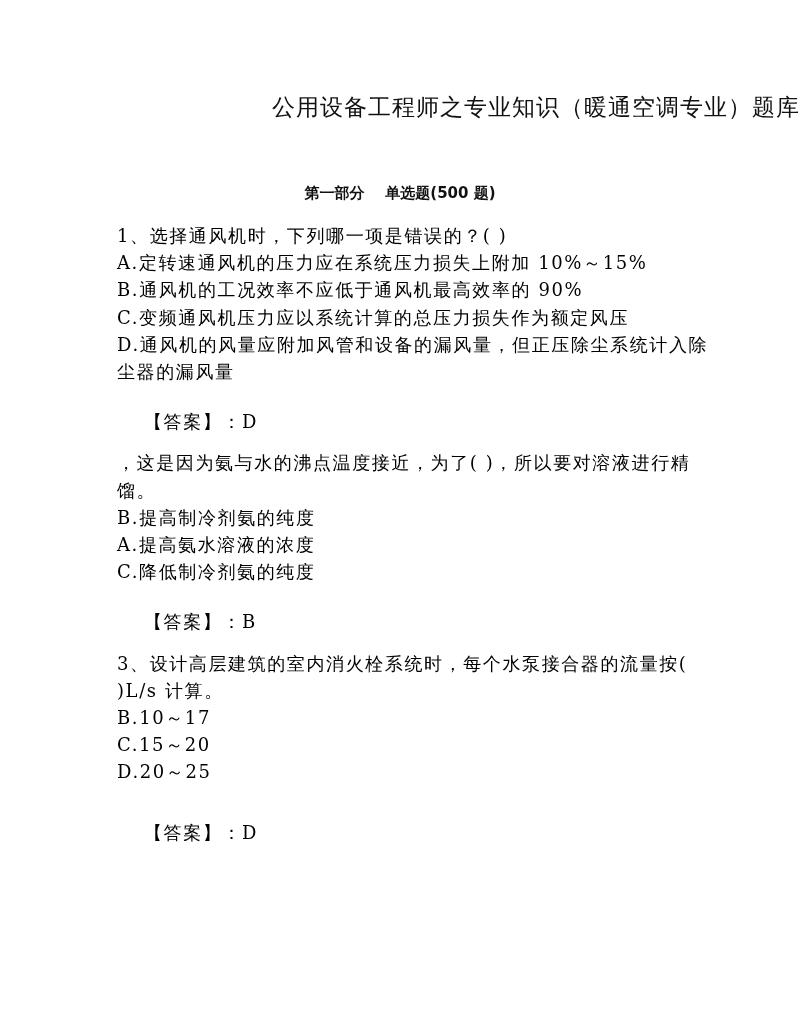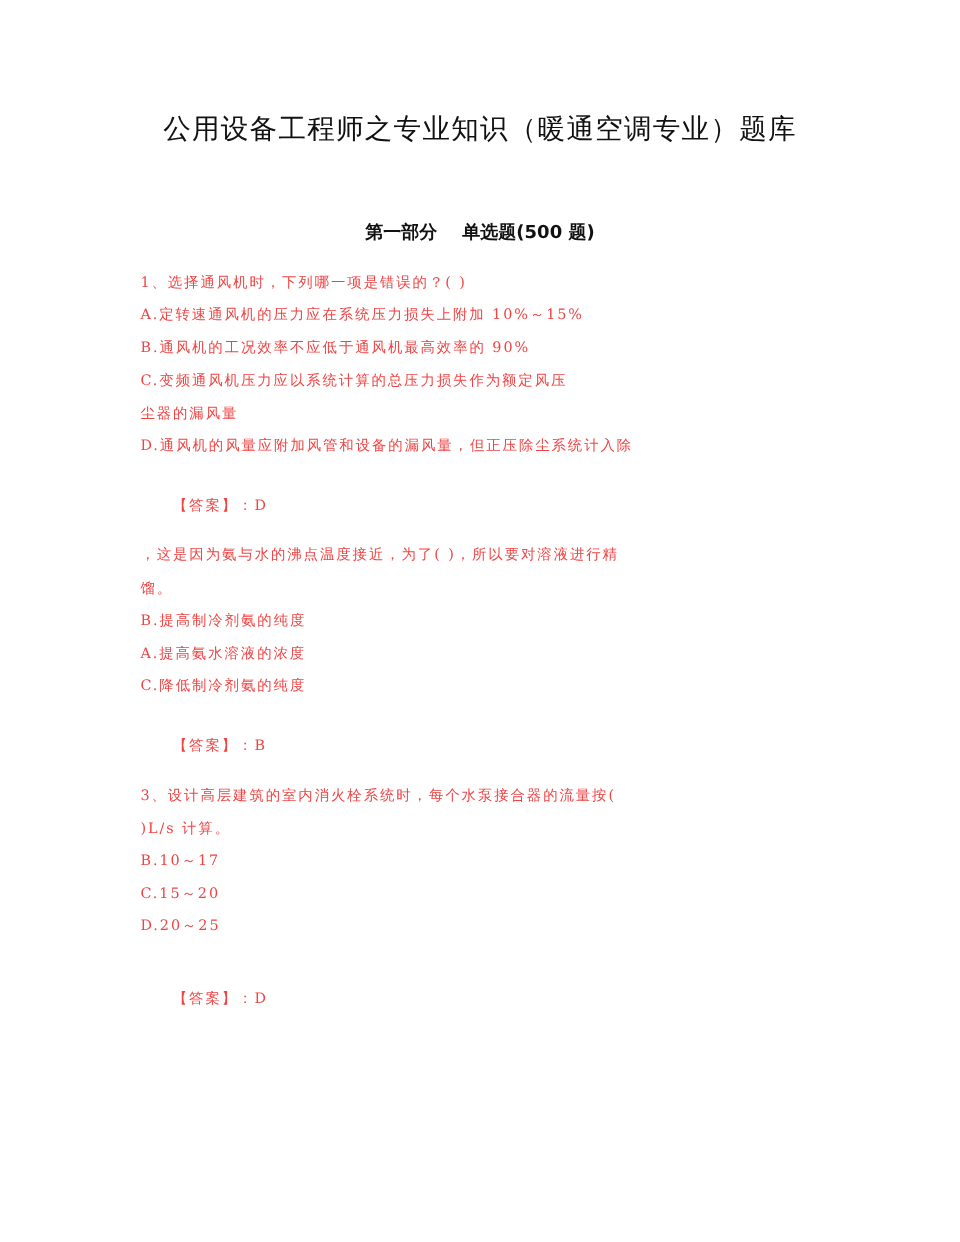--- a/index.html
+++ b/index.html
@@ -1,49 +1,49 @@
 <!DOCTYPE html>
 <html><head>
 <meta charset="utf-8">
 <style>
   html, body { margin: 0; padding: 0; background: #ffffff; }
   body { width: 800px; height: 1035px; position: relative; overflow: hidden; color: #1a1a1a; }
   .title {
-    position: absolute; left: 0; top: 92px; width: 800px; text-align: center;
+    position: absolute; left: 0; top: 92px; width: 800px; text-align: right;
     font-family: "DejaVu Sans", sans-serif; font-size: 23px; letter-spacing: 1px; color: #111;
   }
   .section {
     position: absolute; left: 0; top: 184px; width: 800px; text-align: center;
     font-family: "DejaVu Sans", sans-serif; font-size: 15px; font-weight: bold; color: #111;
   }
   .content {
     position: absolute; left: 117px; top: 222px; width: 570px;
-    font-family: "DejaVu Serif", serif; font-size: 12px; line-height: 27.2px; color: #ef4444;
+    font-family: "DejaVu Serif", serif; font-size: 18px; line-height: 27.2px; color: #000000;
     letter-spacing: 1.6px;
   }
   .line { white-space: nowrap; }
   .q { margin: 0; }
   .answer { margin-top: 23px; margin-bottom: 14px; padding-left: 3px; margin-left: 24px; }
   .answer.last { margin-top: 33px; }
 </style>
 </head>
 <body>
 
 <div class="title">公用设备工程师之专业知识（暖通空调专业）题库</div>
 <div class="section" style="white-space:pre;">第一部分    单选题(500 题)</div>
 
 <div class="content">
 
   <div class="q">
     <div class="line">1、选择通风机时，下列哪一项是错误的？(   )</div>
     <div class="line">A.定转速通风机的压力应在系统压力损失上附加 10%～15%</div>
     <div class="line">B.通风机的工况效率不应低于通风机最高效率的 90%</div>
     <div class="line">C.变频通风机压力应以系统计算的总压力损失作为额定风压</div>
+    <div class="line">D.通风机的风量应附加风管和设备的漏风量，但正压除尘系统计入除</div>
     <div class="line">尘器的漏风量</div>
-    <div class="line">D.通风机的风量应附加风管和设备的漏风量，但正压除尘系统计入除</div>
   </div>
   <div class="line answer">【答案】：D</div>
 
   <div class="q">
     <div class="line">，这是因为氨与水的沸点温度接近，为了(   )，所以要对溶液进行精</div>
     <div class="line">馏。</div>
     <div class="line">B.提高制冷剂氨的纯度</div>
     <div class="line">A.提高氨水溶液的浓度</div>
     <div class="line">C.降低制冷剂氨的纯度</div>
   </div>

